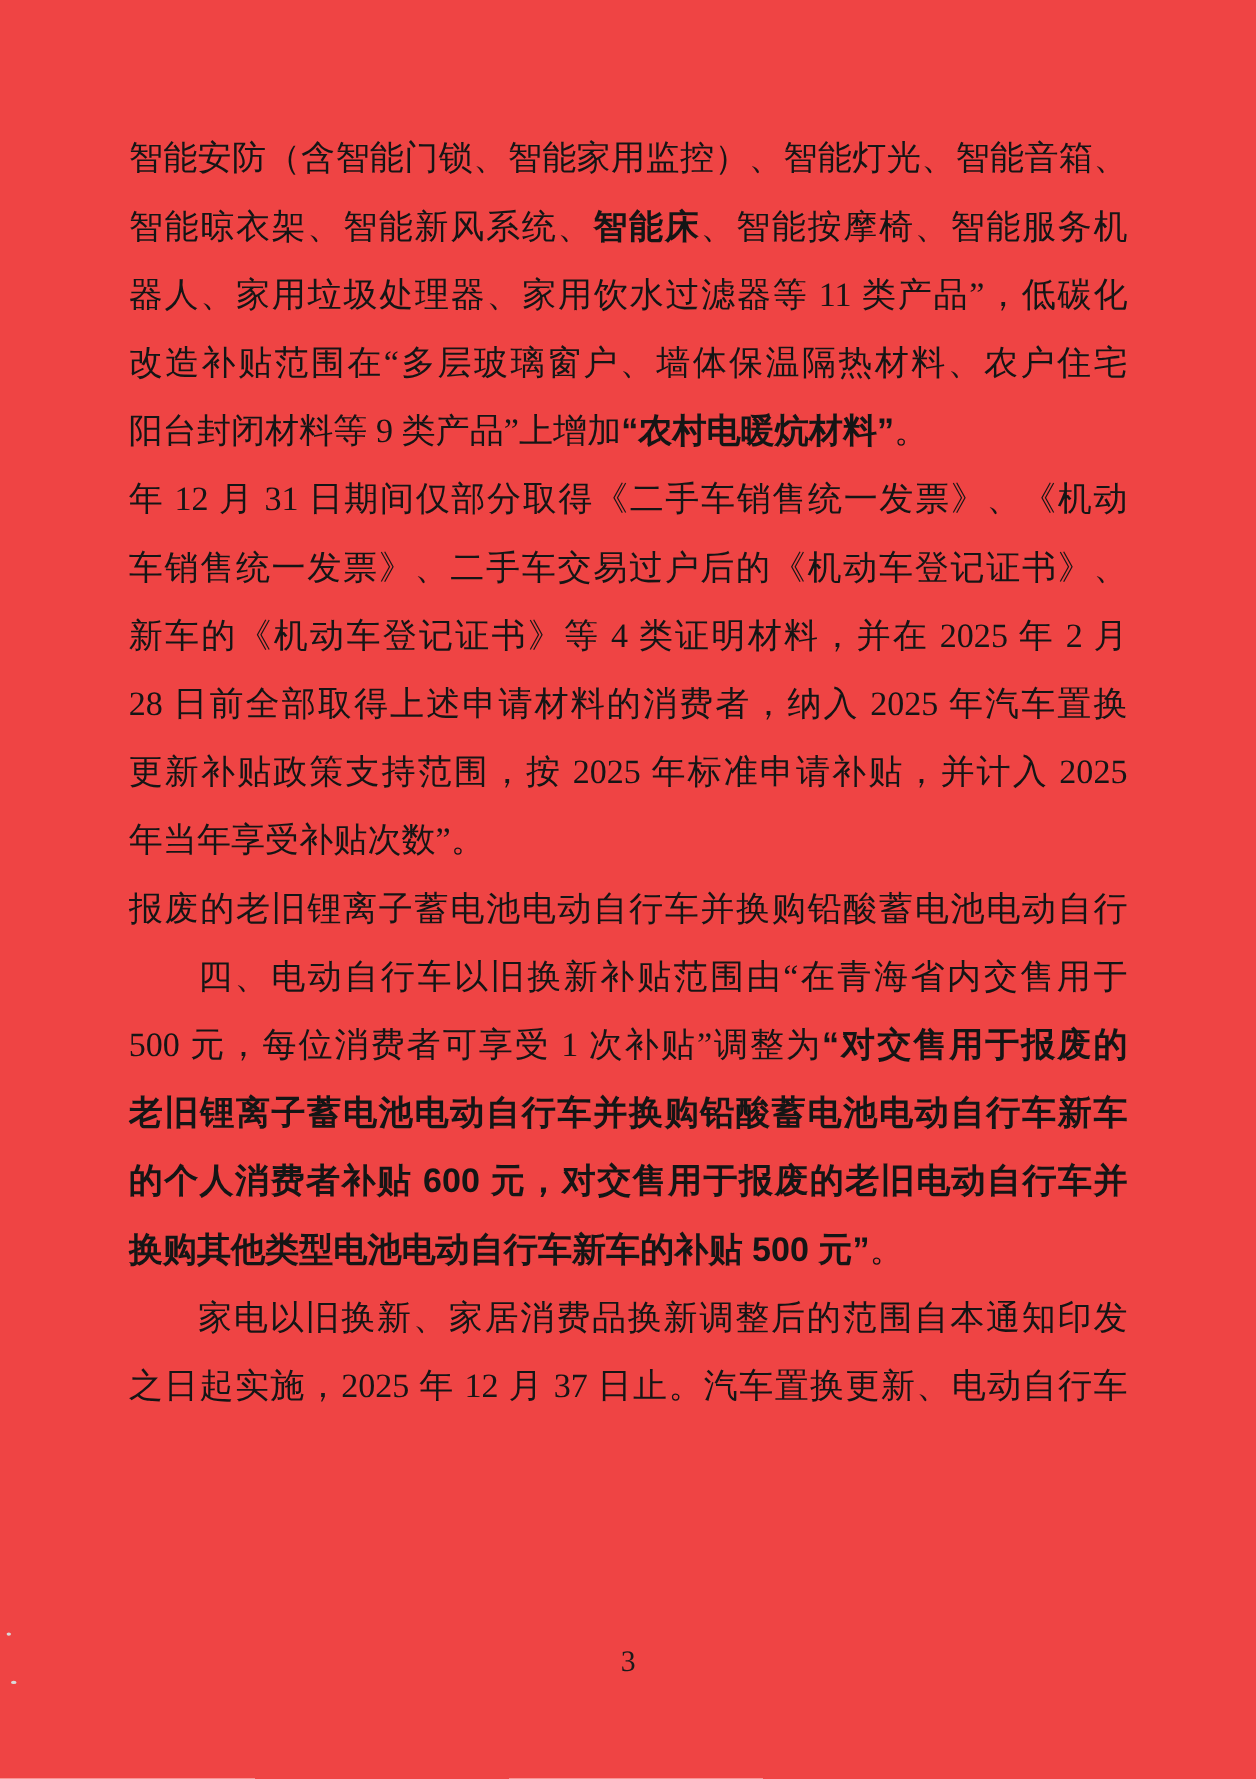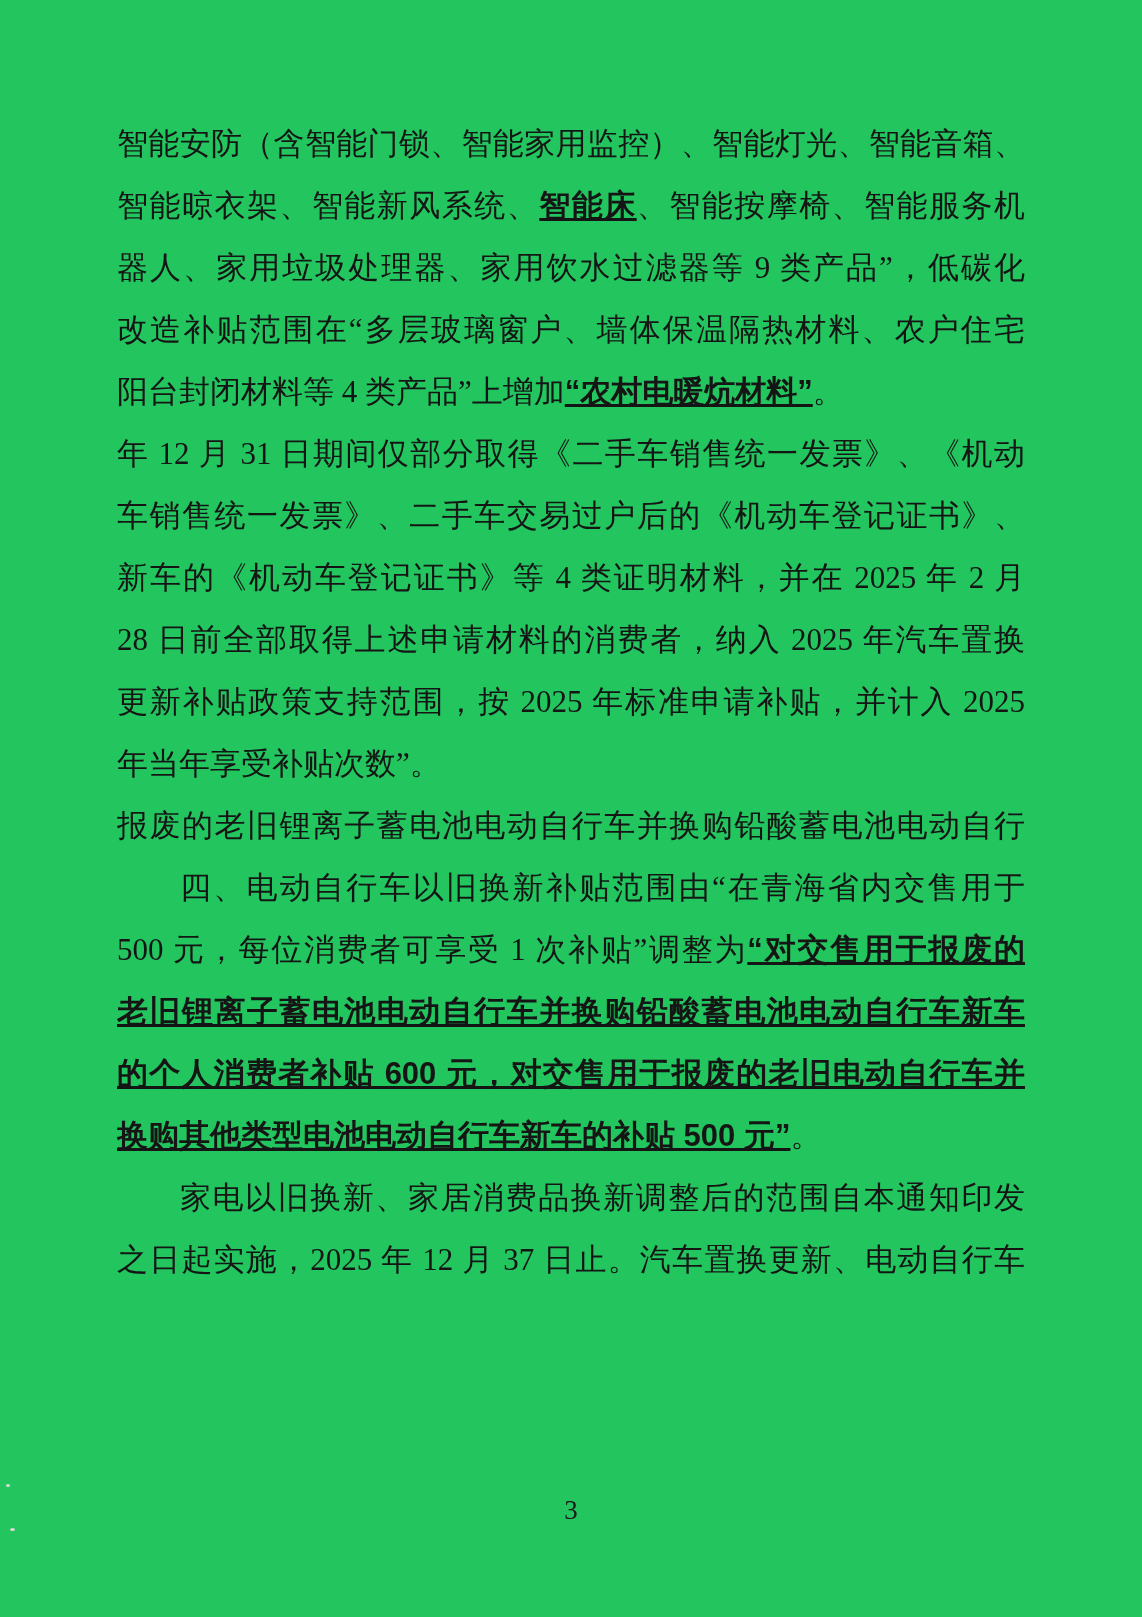--- a/index.html
+++ b/index.html
@@ -4,21 +4,21 @@
 <style>
   html, body {
     margin: 0;
     padding: 0;
     background: #ffffff;
   }
   .page {
     position: relative;
     width: 1142px;
     height: 1617px;
-    background: #22c55e;
+    background: #ef4444;
     color: #151515;
     font-family: "Liberation Serif", "DejaVu Serif", serif;
     overflow: hidden;
   }
   .doc-body {
     position: absolute;
     left: 117px;
     top: 113px;
     width: 908px;
   }
@@ -36,21 +36,20 @@
   .line.end {
     text-align: left;
     text-align-last: left;
   }
   .line.indent {
     text-indent: 63px;
   }
   .line .bold {
     font-weight: 700;
     font-family: "Liberation Sans", "DejaVu Sans", sans-serif;
-    text-decoration: underline;
   }
   .page-number {
     position: absolute;
     left: 0;
     top: 1494px;
     width: 100%;
     text-align: center;
     font-size: 27px;
     line-height: 32px;
     color: #1a1a1a;
@@ -61,23 +60,23 @@
     border-radius: 50%;
   }
 </style>
 </head>
 <body>
 
 <div class="page">
   <div class="doc-body" id="doc-body">
       <div class="line fill"><span>智能安防（含智能门锁、智能家用监控）、智能灯光、智能音箱、</span></div>
       <div class="line fill"><span>智能晾衣架、智能新风系统、</span><span class="bold">智能床</span><span>、智能按摩椅、智能服务机</span></div>
-      <div class="line fill"><span>器人、家用垃圾处理器、家用饮水过滤器等 9 类产品”，低碳化</span></div>
+      <div class="line fill"><span>器人、家用垃圾处理器、家用饮水过滤器等 11 类产品”，低碳化</span></div>
       <div class="line fill"><span>改造补贴范围在“多层玻璃窗户、墙体保温隔热材料、农户住宅</span></div>
-      <div class="line end"><span>阳台封闭材料等 4 类产品”上增加</span><span class="bold">“农村电暖炕材料”</span><span>。</span></div>
+      <div class="line end"><span>阳台封闭材料等 9 类产品”上增加</span><span class="bold">“农村电暖炕材料”</span><span>。</span></div>
       <div class="line fill"><span>年 12 月 31 日期间仅部分取得《二手车销售统一发票》、《机动</span></div>
       <div class="line fill"><span>车销售统一发票》、二手车交易过户后的《机动车登记证书》、</span></div>
       <div class="line fill"><span>新车的《机动车登记证书》等 4 类证明材料，并在 2025 年 2 月</span></div>
       <div class="line fill"><span>28 日前全部取得上述申请材料的消费者，纳入 2025 年汽车置换</span></div>
       <div class="line fill"><span>更新补贴政策支持范围，按 2025 年标准申请补贴，并计入 2025</span></div>
       <div class="line end"><span>年当年享受补贴次数”。</span></div>
       <div class="line fill"><span>报废的老旧锂离子蓄电池电动自行车并换购铅酸蓄电池电动自行</span></div>
       <div class="line fill indent"><span>四、电动自行车以旧换新补贴范围由“在青海省内交售用于</span></div>
       <div class="line fill"><span>500 元，每位消费者可享受 1 次补贴”调整为</span><span class="bold">“对交售用于报废的</span></div>
       <div class="line fill"><span class="bold">老旧锂离子蓄电池电动自行车并换购铅酸蓄电池电动自行车新车</span></div>

